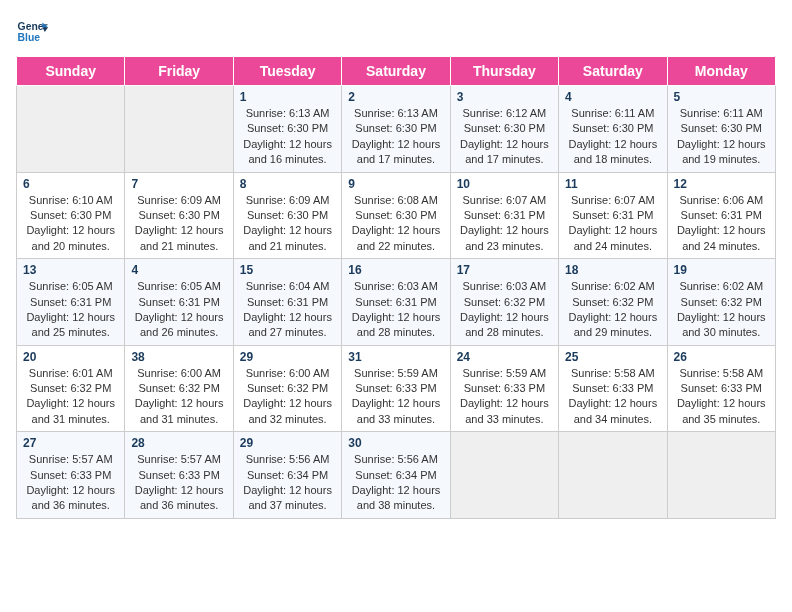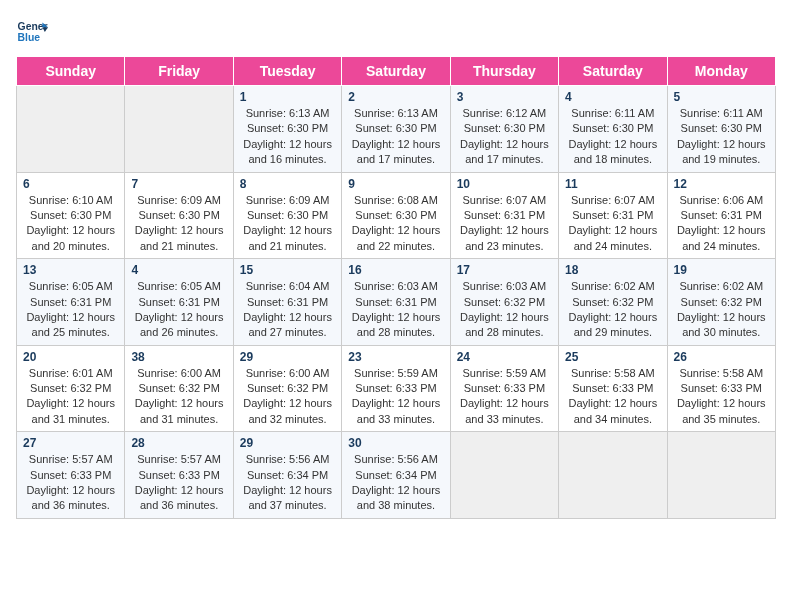--- a/index.html
+++ b/index.html
@@ -203,21 +203,21 @@
         </td>
         <td>
           <span class="day-num">38</span>
           <div class="day-info">Sunrise: 6:00 AM<br>Sunset: 6:32 PM<br>Daylight: 12 hours and 31 minutes.</div>
         </td>
         <td>
           <span class="day-num">29</span>
           <div class="day-info">Sunrise: 6:00 AM<br>Sunset: 6:32 PM<br>Daylight: 12 hours and 32 minutes.</div>
         </td>
         <td>
-          <span class="day-num">23</span>
+          <span class="day-num">31</span>
           <div class="day-info">Sunrise: 5:59 AM<br>Sunset: 6:33 PM<br>Daylight: 12 hours and 33 minutes.</div>
         </td>
         <td>
           <span class="day-num">24</span>
           <div class="day-info">Sunrise: 5:59 AM<br>Sunset: 6:33 PM<br>Daylight: 12 hours and 33 minutes.</div>
         </td>
         <td>
           <span class="day-num">25</span>
           <div class="day-info">Sunrise: 5:58 AM<br>Sunset: 6:33 PM<br>Daylight: 12 hours and 34 minutes.</div>
         </td>

